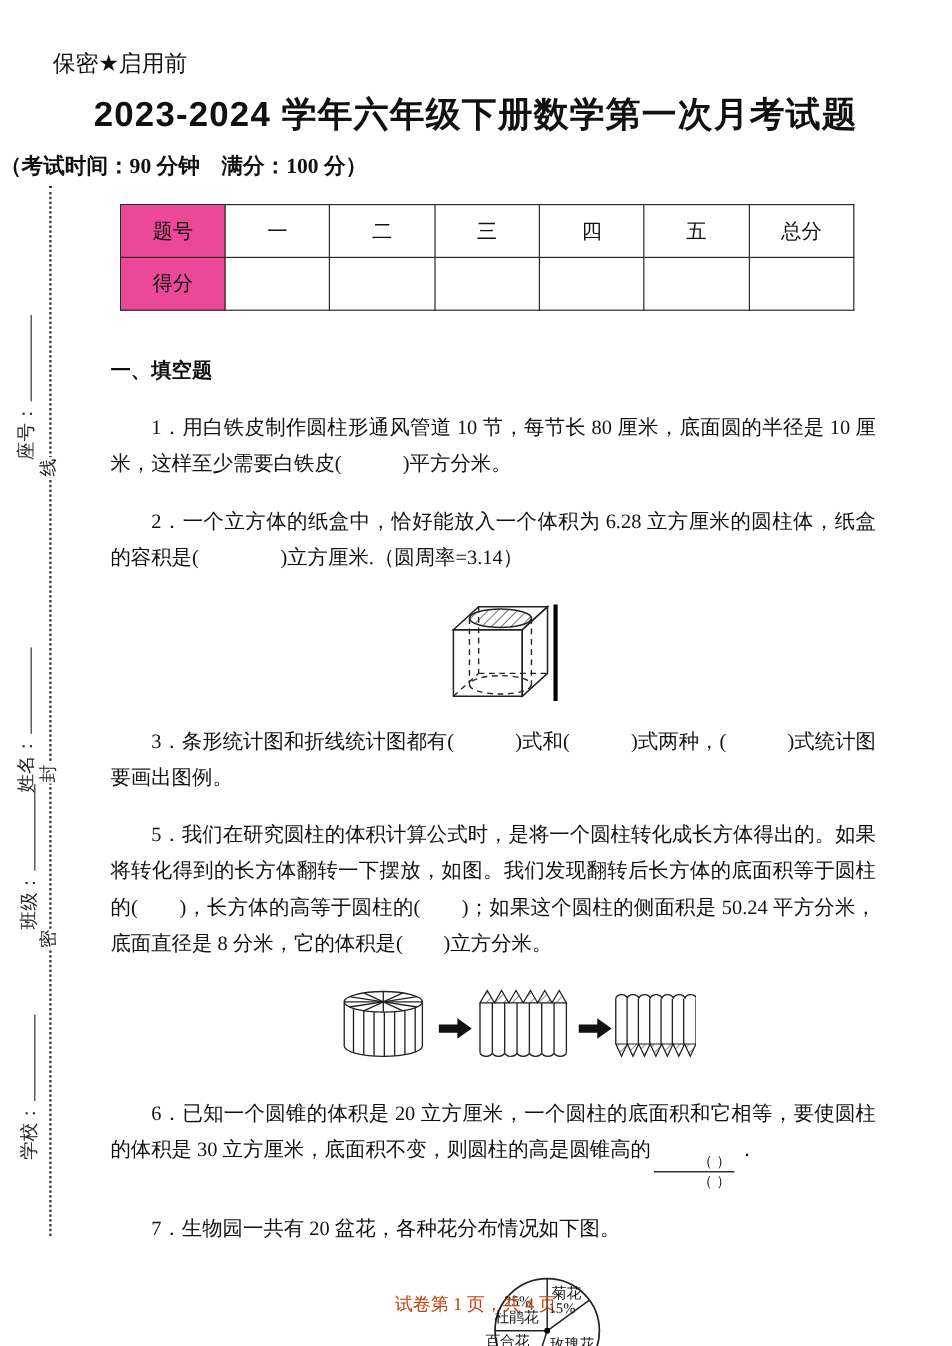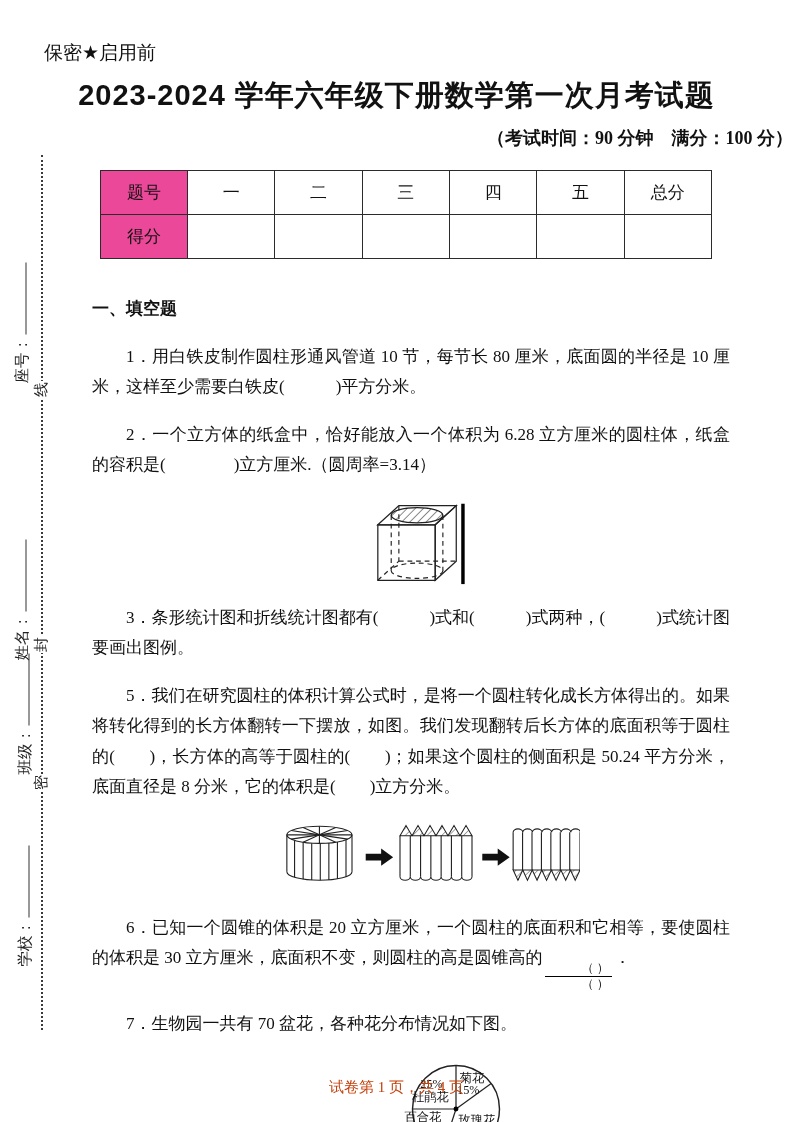--- a/index.html
+++ b/index.html
@@ -4,21 +4,21 @@
 <style>
   html,body{margin:0;padding:0;background:#fff;}
   .sheet{position:relative;width:793px;height:1122px;background:#ffffff;overflow:hidden;
          font-family:"Liberation Serif","DejaVu Serif",serif;color:#111;}
 
   
   .notice{position:absolute;left:44px;top:40px;font-family:"Liberation Sans","DejaVu Sans",sans-serif;
           font-weight:normal;font-size:19px;}
   .title{position:absolute;left:0;top:76px;width:100%;text-align:center;
          font-family:"Liberation Sans","DejaVu Sans",sans-serif;font-weight:bold;font-size:29px;letter-spacing:1px;}
-  .subtitle{position:absolute;left:0;top:126px;width:100%;text-align:right;font-size:18px;font-weight:600;}
+  .subtitle{position:absolute;left:0;top:126px;width:100%;text-align:left;font-size:18px;font-weight:600;}
 
   
   .score-table{position:absolute;left:100px;top:170px;width:612px;border-collapse:collapse;
                font-size:17px;table-layout:fixed;}
   .score-table td{border:1.6px solid #2b2b2b;height:41px;text-align:center;vertical-align:middle;}
   .score-table td.hd{background:#ec4899;width:84px;}
 
   
   .seal-dotted{position:absolute;left:41px;top:155px;height:875px;width:0;border-left:2px dotted #3a3a3a;}
   .seal-field{position:absolute;transform:rotate(-90deg);white-space:nowrap;font-size:15.5px;color:#222;}
@@ -190,21 +190,21 @@
           <line class="ln" x1="338" y1="12" x2="338" y2="56"></line>
         <path d="M272,56 L277.6,68 L283.2,56 L288.7,68 L294.3,56 L299.9,68 L305.4,56 L311,68 L316.6,56 L322.1,68 L327.7,56 L333.3,68 L338.9,56 L344.4,68 L350,56 Z" fill="url(#hatchB)" stroke="#222" stroke-width="1.2"></path>
       </g>
     </svg>
 
     <p class="q"><span>6．已知一个圆锥的体积是 20 立方厘米，一个圆柱的底面积和它相等，要使圆柱的体积是 30 立方厘米，底面积不变，则圆柱的高是圆锥高的</span><span class="frac">
           <span class="fnum">（ ）</span>
           <span class="fden">（ ）</span>
         </span><span>．</span></p>
 
-    <p class="q">7．生物园一共有 70 盆花，各种花分布情况如下图。</p>
+    <p class="q">7．生物园一共有 20 盆花，各种花分布情况如下图。</p>
 
     <svg class="fig fig-pie" width="180" height="104" viewBox="0 0 180 110">
       <circle cx="90" cy="55" r="46" fill="#fff" stroke="#222" stroke-width="1.5"></circle>
       <g stroke="#222" stroke-width="1.3">
         <line x1="90" y1="55" x2="90" y2="9"></line>
         <line x1="90" y1="55" x2="127.2" y2="28"></line>
         <line x1="90" y1="55" x2="75.8" y2="98.7"></line>
         <line x1="90" y1="55" x2="44" y2="55"></line>
       </g>
       <circle cx="90" cy="55" r="2.6" fill="#000"></circle>

